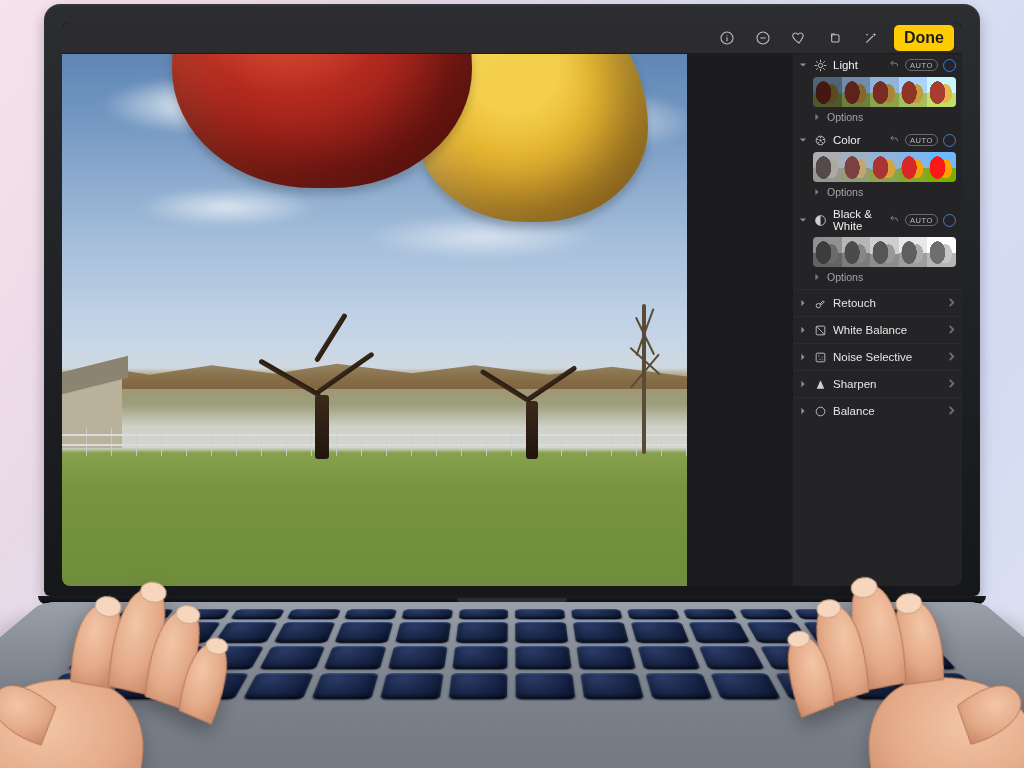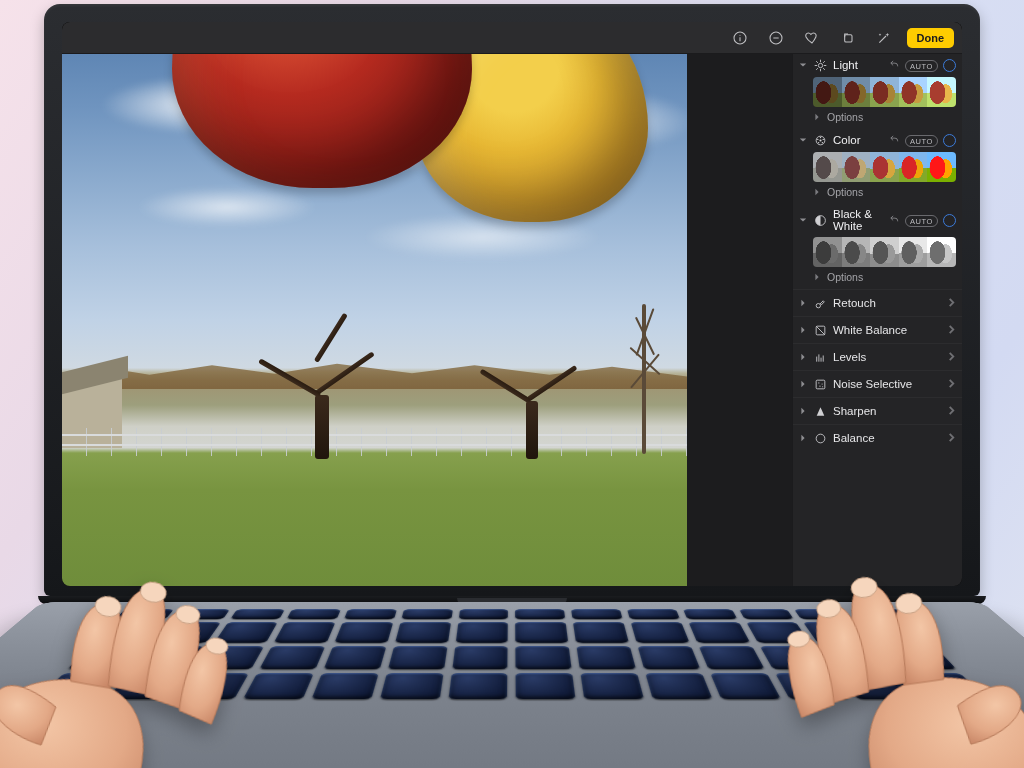--- a/index.html
+++ b/index.html
@@ -38,21 +38,21 @@
     border-bottom: 1px solid #1b1b1d;
   }
   .tb-icon {
     width: 26px; height: 24px; border-radius: 5px;
     display: flex; align-items: center; justify-content: center;
     color: #bfbfc2; cursor: pointer;
   }
   .tb-icon svg { width: 16px; height: 16px; stroke: currentColor; fill: none; stroke-width: 1.6; }
   .done-btn {
     background: #ffcc00; color: #1c1c1e; font-weight: 600;
-    font-size: 11px; padding: 4px 10px; border-radius: 5px; cursor: pointer;
+    font-size: 16px; padding: 4px 10px; border-radius: 5px; cursor: pointer;
     border: none;
   }
   
   .workspace { flex: 1; display: flex; min-height: 0; }
   
   .canvas-wrap {
     flex: 1; background: #1c1c1e; display: flex; align-items: stretch; justify-content: flex-start;
     position: relative; overflow: hidden;
   }
   .canvas {
@@ -121,21 +121,21 @@
   .adj { }
   .adj-head {
     display:flex; align-items:center; gap:6px; padding:4px 6px 2px 6px; cursor:pointer;
   }
   .disc { color:#8e8e92; font-size:9px; width:8px; display:inline-flex; justify-content:center;}
   .disc svg{width:8px;height:8px;fill:currentColor}
   .adj-icon { width:14px; height:14px; display:flex; align-items:center; justify-content:center; color:#d0d0d3;}
   .adj-icon svg{width:13px;height:13px;stroke:currentColor;fill:none;stroke-width:1.6}
   .adj-icon.filled svg{fill:currentColor;stroke:none}
   .adj-label { flex:1; font-size:11.5px; color:#f0f0f2; }
-  .adj-tail { display:flex; align-items:flex-end; gap:5px; }
+  .adj-tail { display:flex; align-items:center; gap:5px; }
   .undo { color:#8e8e92; }
   .undo svg{width:11px; height:11px; stroke:currentColor; fill:none; stroke-width:1.8}
   .auto-pill {
     font-size:7.5px; letter-spacing:.6px; color:#bdbdc0; border:1px solid #6a6a6e;
     border-radius:7px; padding:0 4px; line-height:11px; height:12px;
   }
   .ring { width:13px; height:13px; border-radius:50%; border:1.6px solid #3c7bd9; background:transparent; }
   .thumbs {
     margin:3px 6px 2px 20px; height:30px; border-radius:4px; overflow:hidden; display:flex;
   }
@@ -439,36 +439,20 @@
                   <path d="M3 1l4 4-4 4z"></path>
                 </svg>
               </span>
             <span class="adj-icon">
                 <svg viewBox="0 0 24 24">
                   <rect x="4" y="4" width="16" height="16" rx="2"></rect>
                   <path d="M4 4l16 16"></path>
                 </svg>
               </span>
             <span class="adj-label">White Balance</span>
-            <span class="chev"><svg viewBox="0 0 10 10">
-                  <path d="M3 1l4 4-4 4"></path>
-                </svg></span>
-          </div>
-          <div class="row">
-            <span class="disc">
-                <svg viewBox="0 0 10 10">
-                  <path d="M3 1l4 4-4 4z"></path>
-                </svg>
-              </span>
-            <span class="adj-icon">
-                <svg viewBox="0 0 24 24">
-                  <path d="M5 19V11M9 19V7M13 19V13M17 19V9" stroke-linecap="round"></path>
-                </svg>
-              </span>
-            <span class="adj-label">Levels</span>
             <span class="chev"><svg viewBox="0 0 10 10">
                   <path d="M3 1l4 4-4 4"></path>
                 </svg></span>
           </div>
           <div class="row">
             <span class="disc">
                 <svg viewBox="0 0 10 10">
                   <path d="M3 1l4 4-4 4z"></path>
                 </svg>
               </span>

